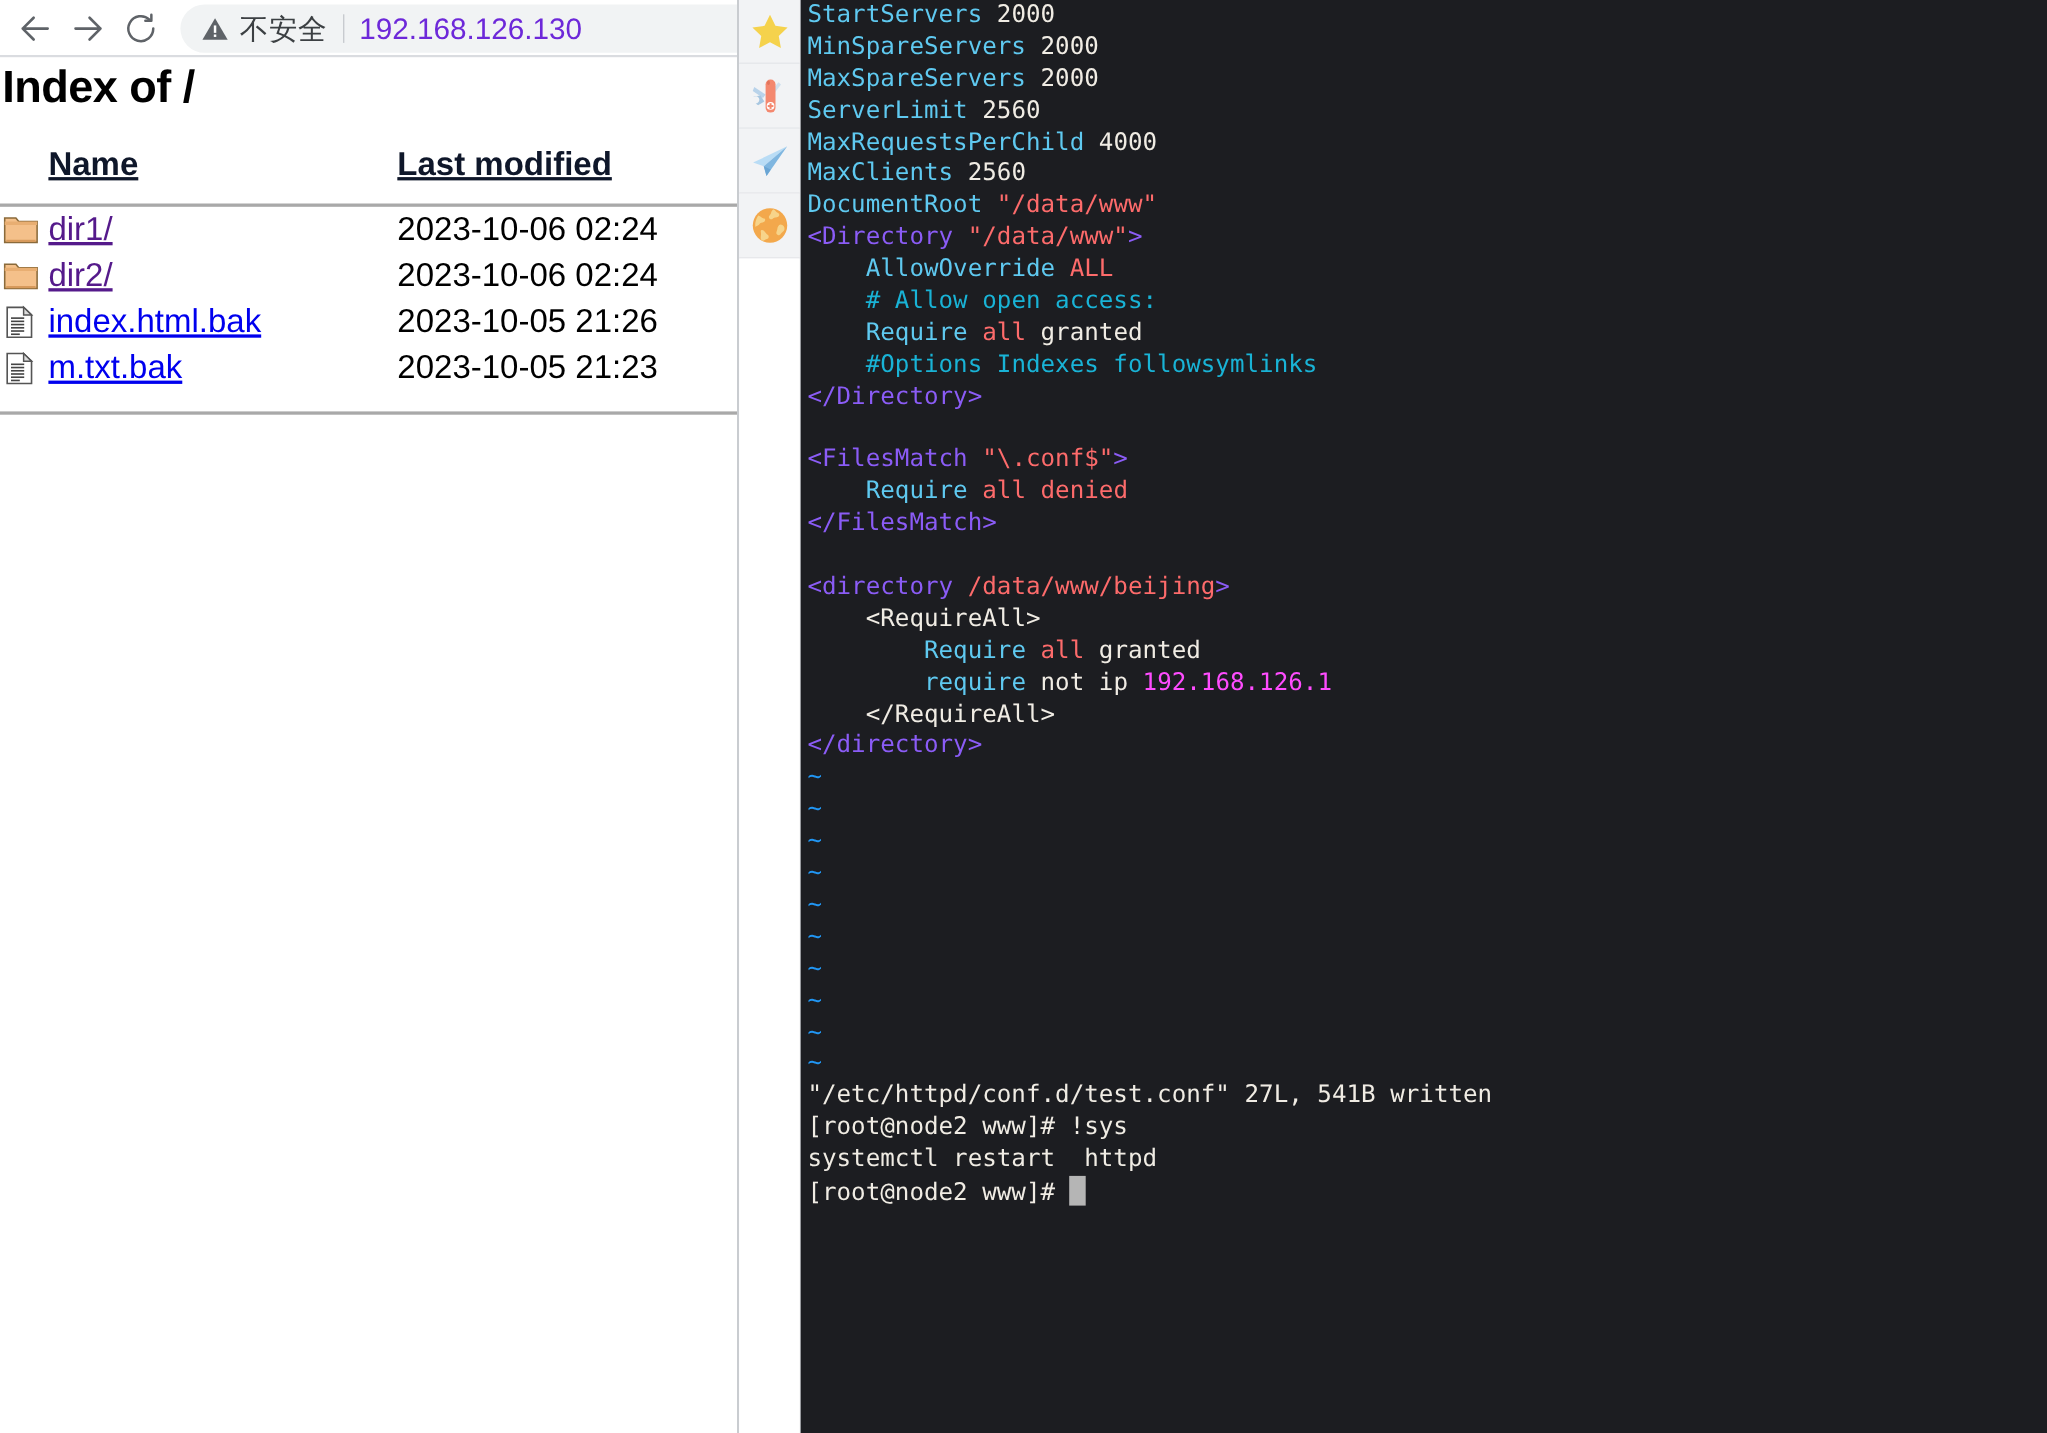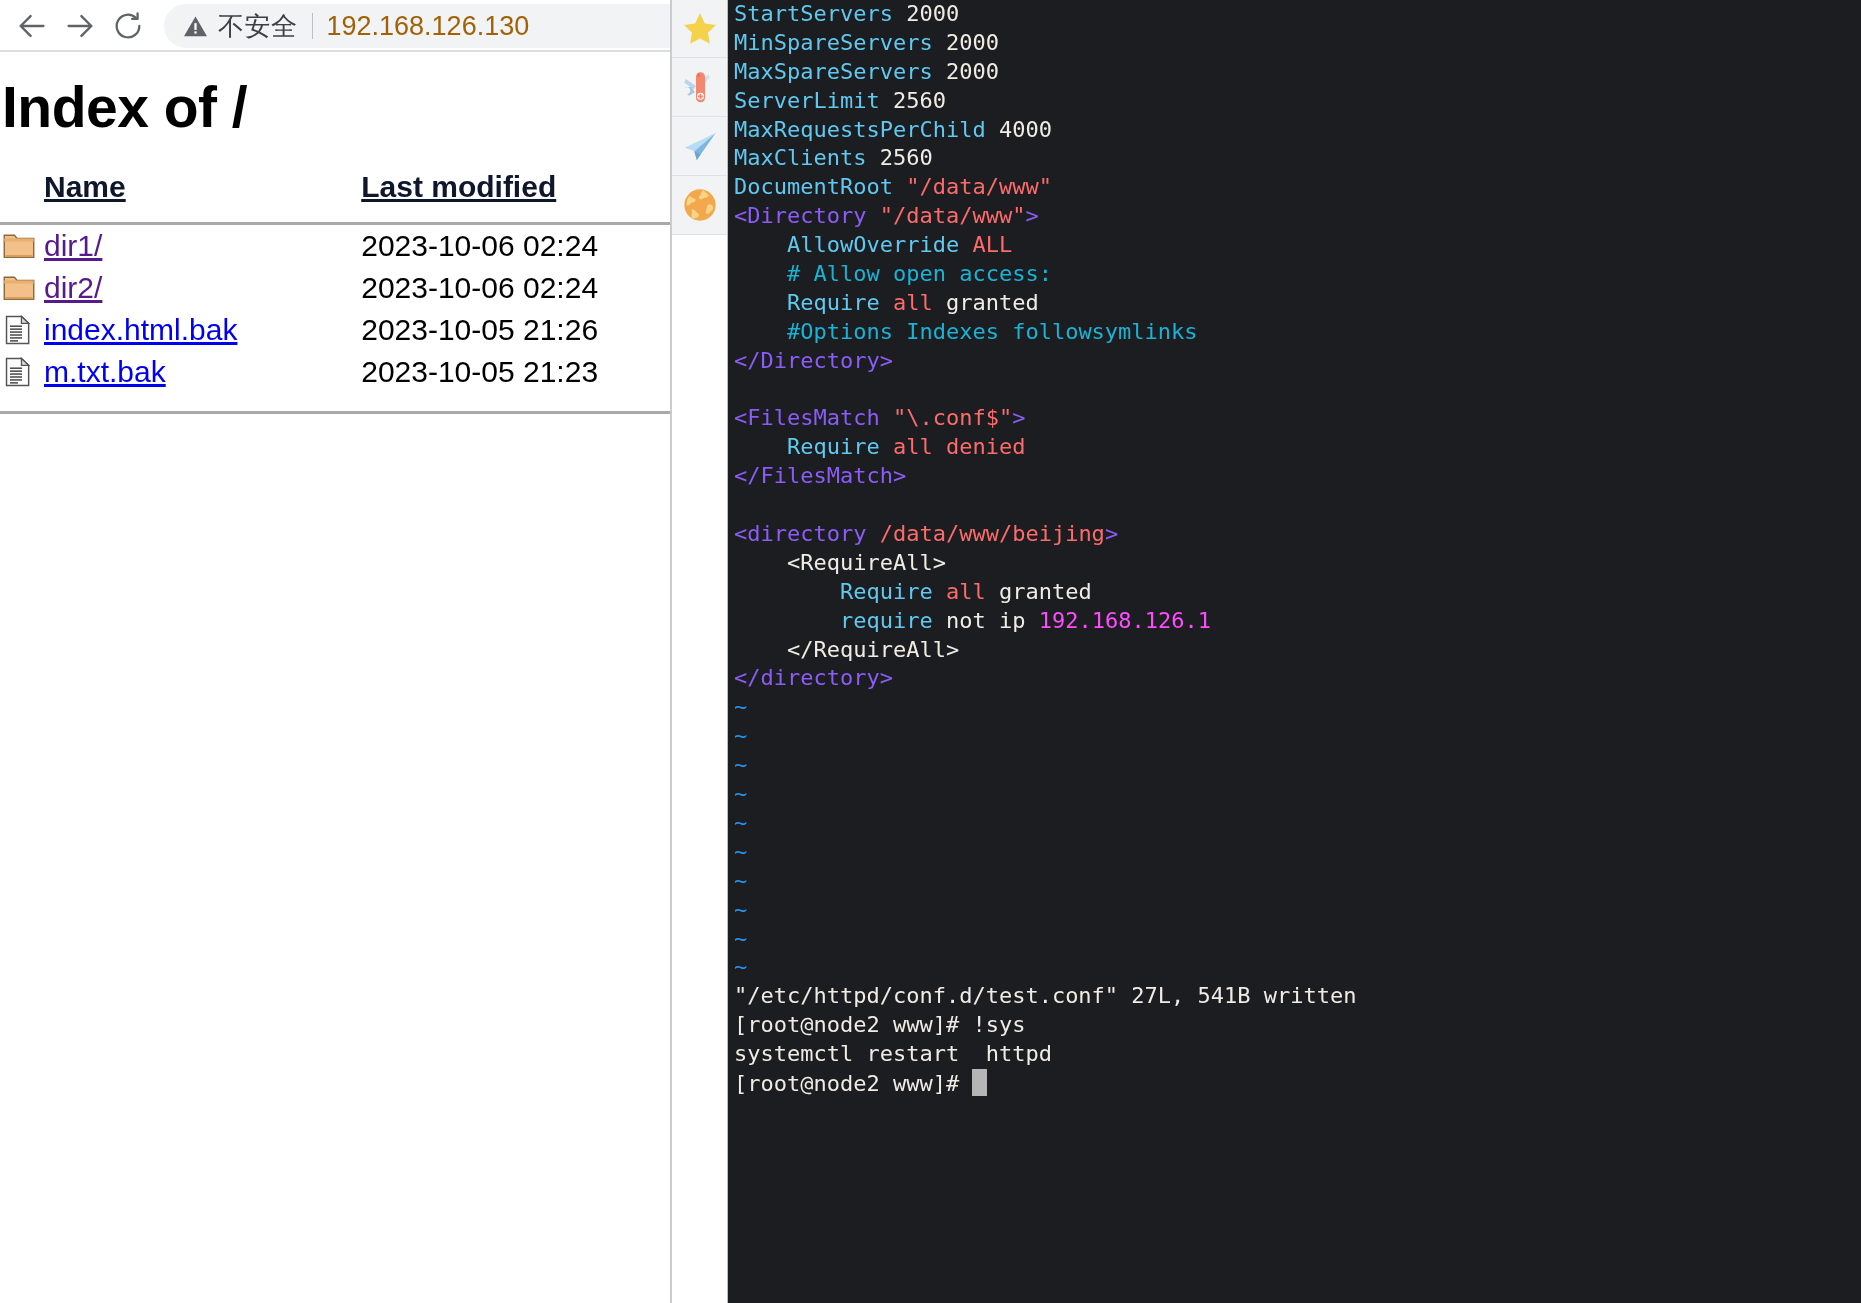--- a/index.html
+++ b/index.html
@@ -53,43 +53,43 @@
     white-space: nowrap;
     font-family: "DejaVu Sans", sans-serif;
   }
   .omni-sep {
     width: 1px; height: 26px;
     background: #bdc1c6;
     margin: 0 14px;
     flex: 0 0 auto;
   }
   .omni-url {
-    color: #a16207;
+    color: #6d28d9;
     font-size: 27px;
     white-space: nowrap;
     font-family: "Liberation Sans", sans-serif;
   }
   .toolbar-underline {
     position: absolute;
     left: 0; bottom: 0;
     width: 100%; height: 2px;
     background: #dadce0;
   }
 
   .page-body {
     padding: 0;
     background: #ffffff;
     position: relative;
     height: 1251px;
   }
   .page-title {
-    font-size: 57px;
+    font-size: 41px;
     font-weight: bold;
     color: #000000;
-    margin: 22px 0 0 0;
+    margin: 4px 0 0 0;
     padding: 0 0 0 2px;
     letter-spacing: -0.5px;
     font-family: "Liberation Sans", sans-serif;
   }
 
   table.listing {
     margin-top: 30px;
     border-collapse: collapse;
     font-size: 30px;
     font-family: "Liberation Sans", sans-serif;

